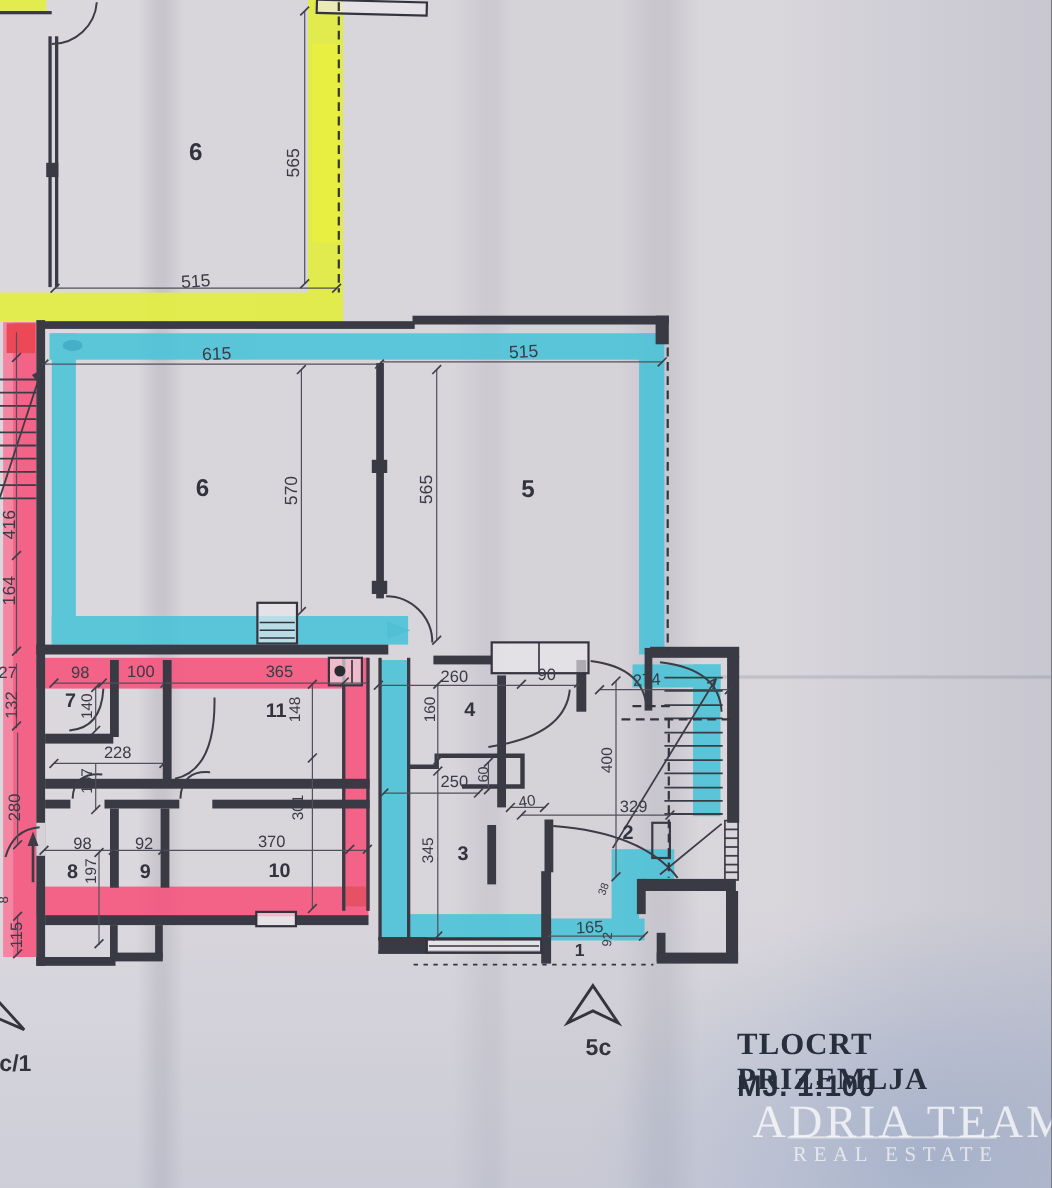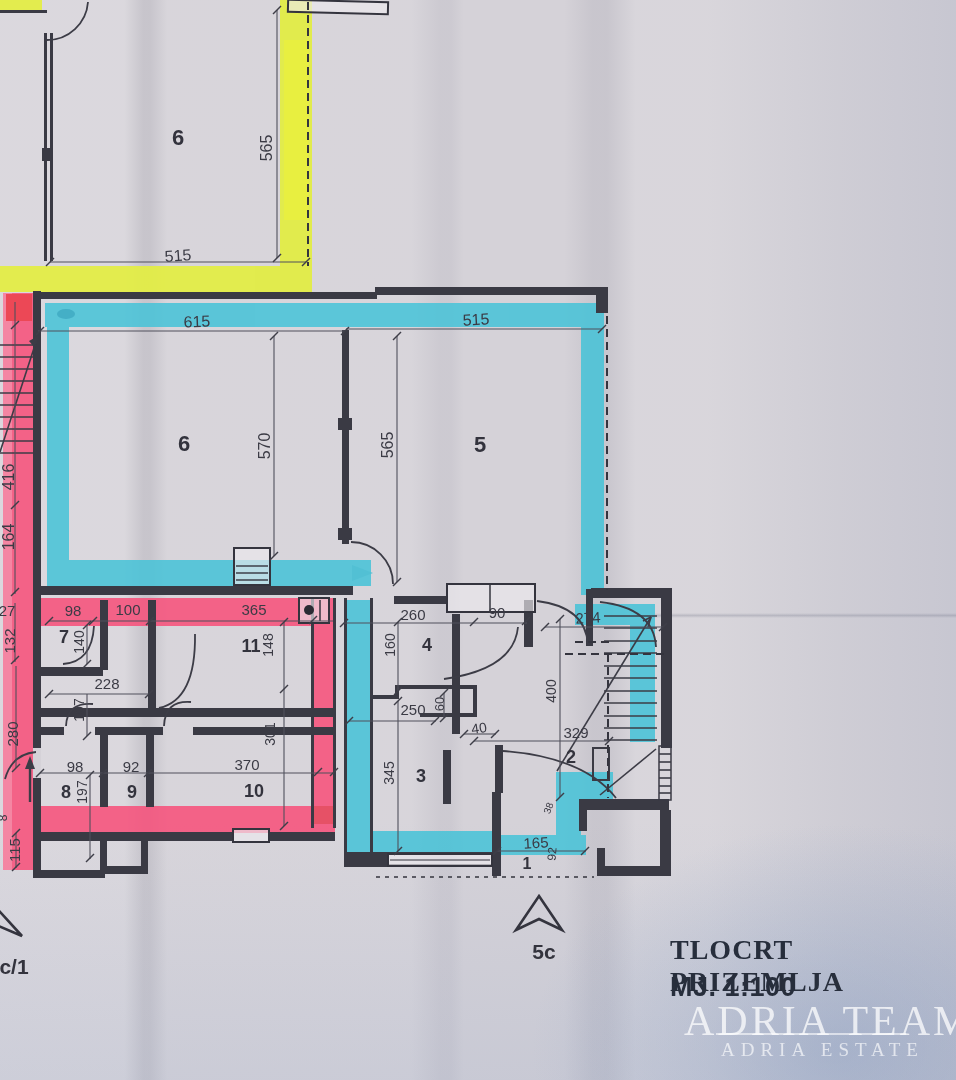--- a/index.html
+++ b/index.html
@@ -387,14 +387,14 @@
       <path d="M-20,890 L22,936 L-20,918 Z" fill="none" stroke="#34343e" stroke-width="2.6"></path>
       <text class="rm" x="14" y="974" font-size="21" text-anchor="middle">c/1</text>
     </g>
   </svg>
 
   <div class="t1">TLOCRT PRIZEMLJA</div>
   <div class="t2">MJ. 1:100</div>
 
   <div class="wm1">ADRIA TEAM</div>
   <div class="wmrule"></div>
-  <div class="wm2">ADRIA ESTATE</div>
+  <div class="wm2">REAL ESTATE</div>
 </div>
 
 </body></html>

